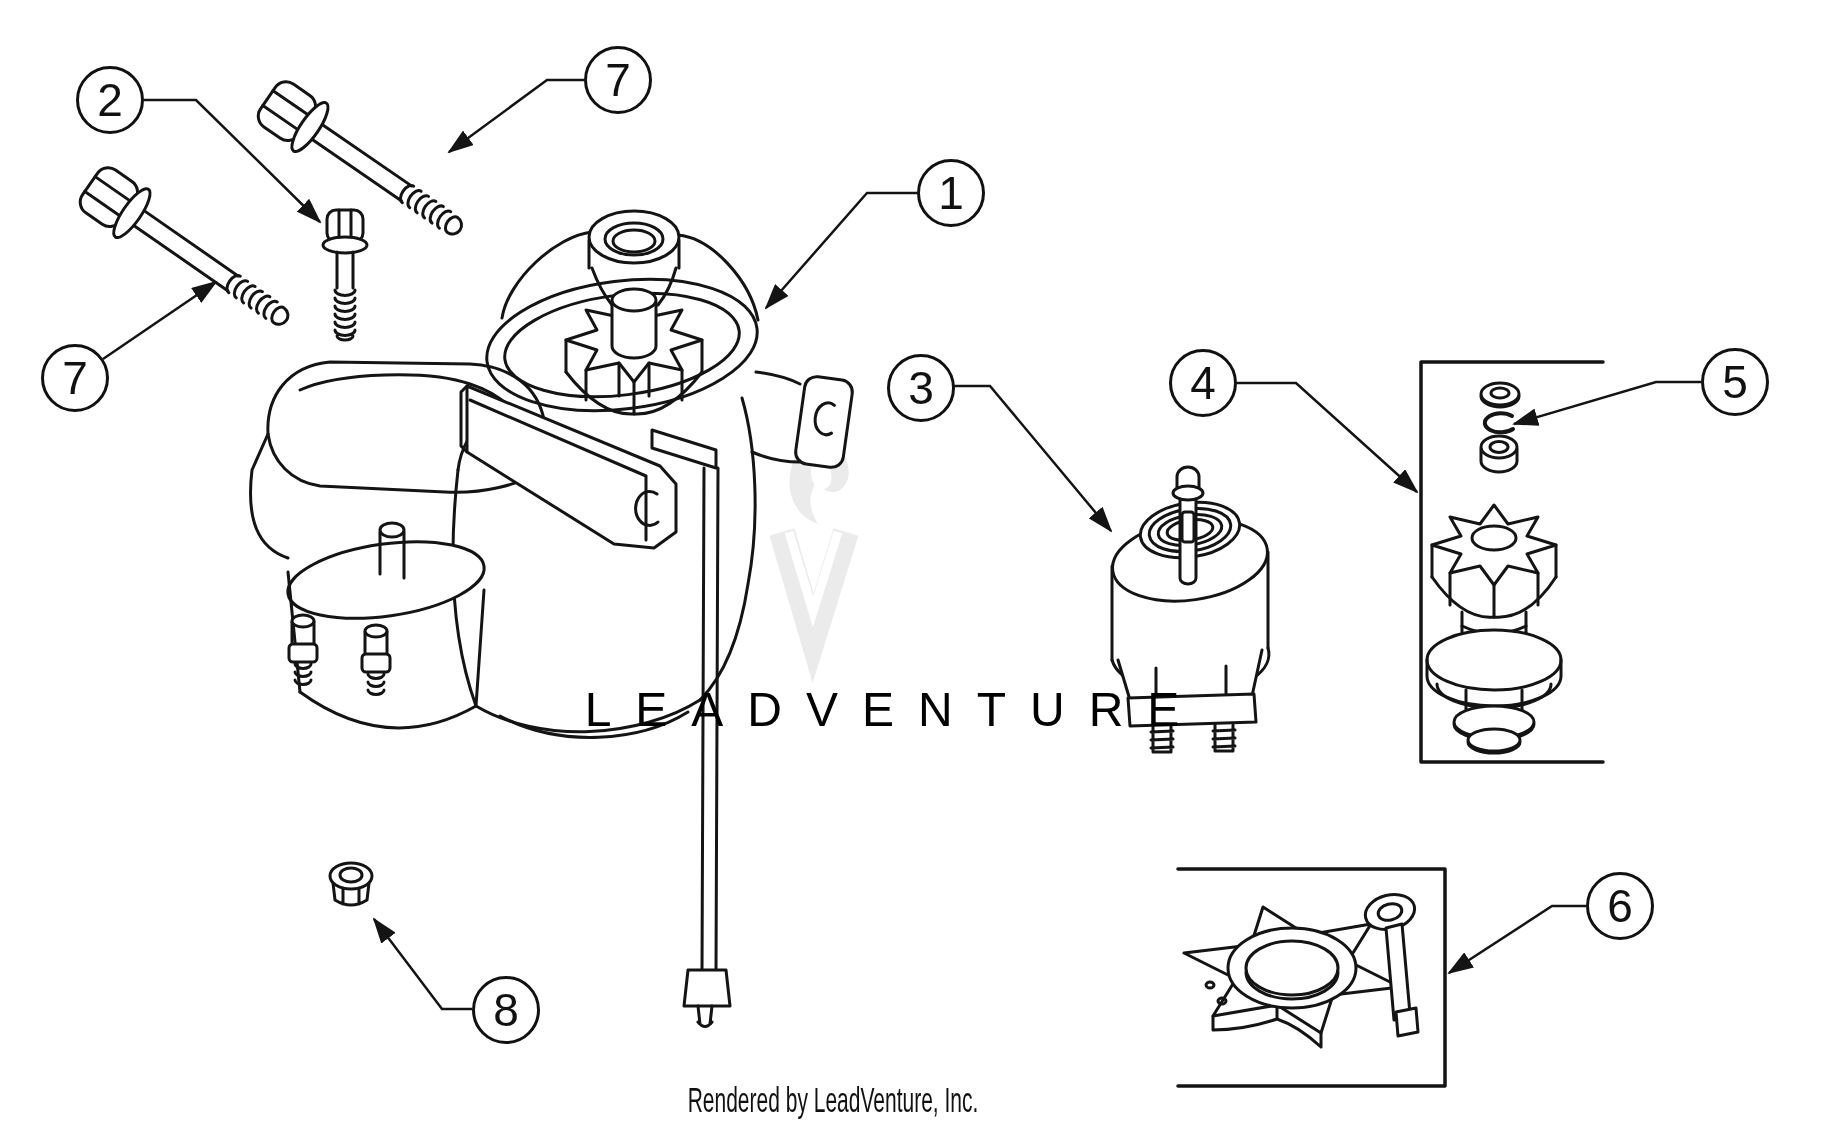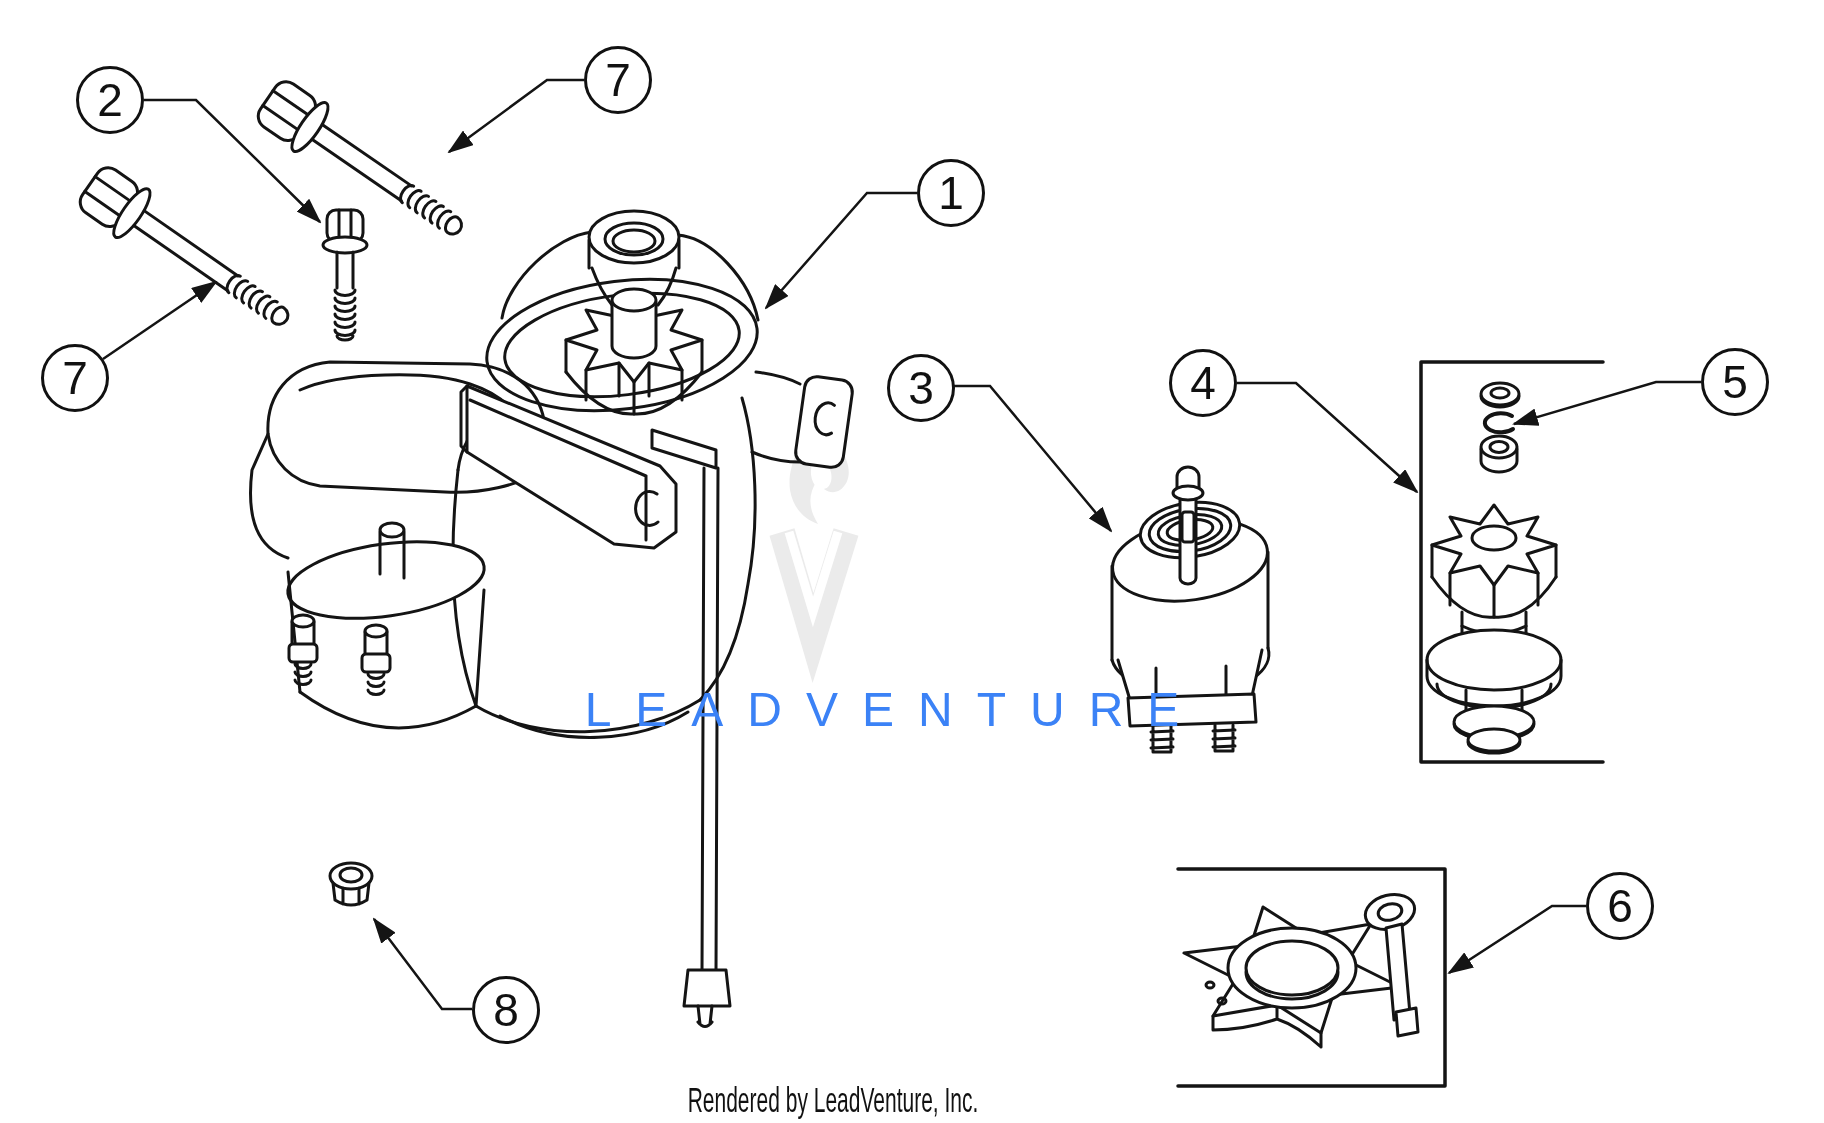--- a/index.html
+++ b/index.html
@@ -5,21 +5,21 @@
   html,body{margin:0;padding:0;}
   body{width:1824px;height:1123px;background:#fff;overflow:hidden;position:relative;
        font-family:"Liberation Sans", sans-serif;}
   .stage{position:absolute;left:0;top:0;width:1824px;height:1123px;}
   svg.draw{position:absolute;left:0;top:0;}
   .callout{position:absolute;width:68px;height:68px;box-sizing:border-box;
            border:3px solid #111;border-radius:50%;background:#fff;
            display:flex;align-items:center;justify-content:center;
            font-size:46px;color:#111;line-height:1;cursor:pointer;z-index:5;}
   .watermark-text{position:absolute;left:894px;top:682px;transform:translateX(-50%);
-           font-size:48px;font-weight:500;letter-spacing:24px;color:#3b82f6;
+           font-size:48px;font-weight:500;letter-spacing:24px;color:#000000;
            white-space:nowrap;z-index:1;user-select:none;}
   .footer-text{position:absolute;left:833px;top:1080px;transform:translateX(-50%) scaleX(0.60);
            transform-origin:center top;font-size:35px;color:#111;white-space:nowrap;z-index:4;}
 </style>
 </head>
 <body>
 
 <div class="stage">
 
   <div class="watermark-text">LEADVENTURE</div>

